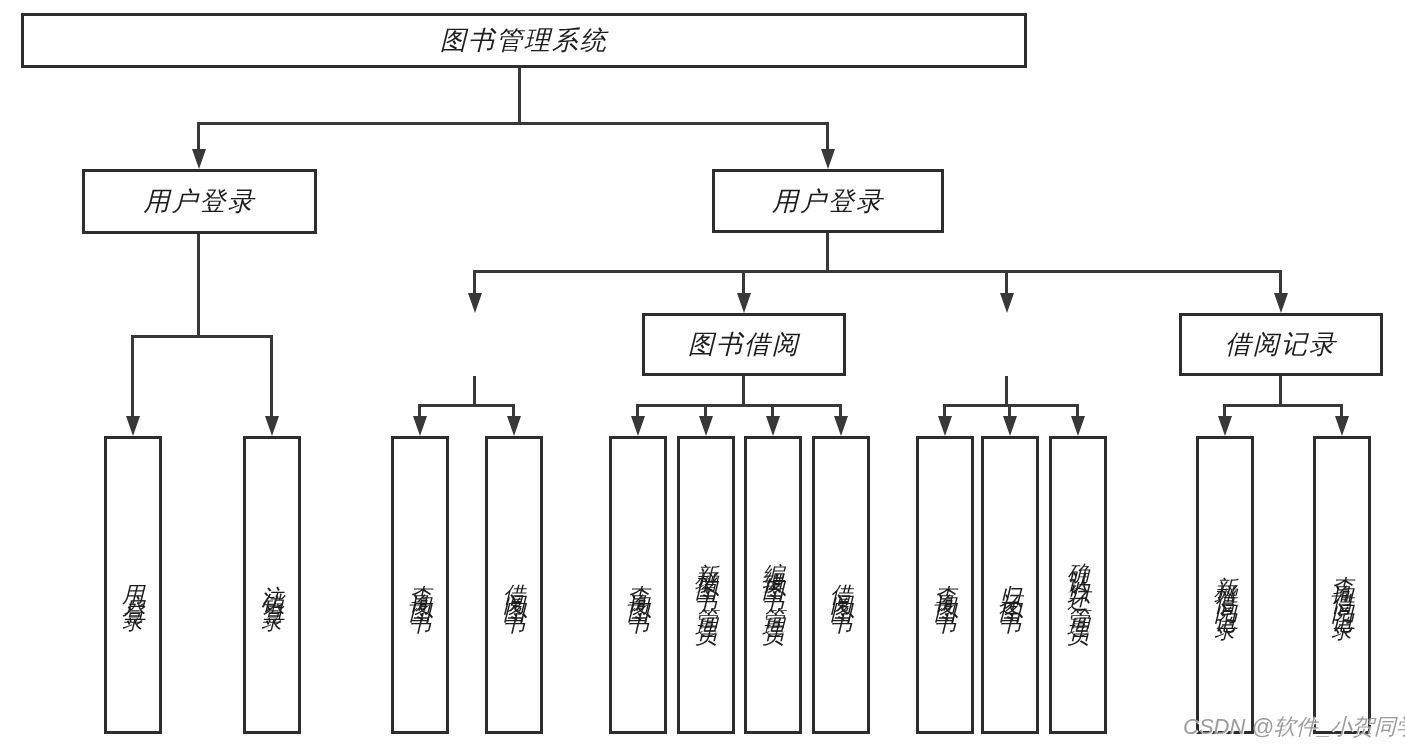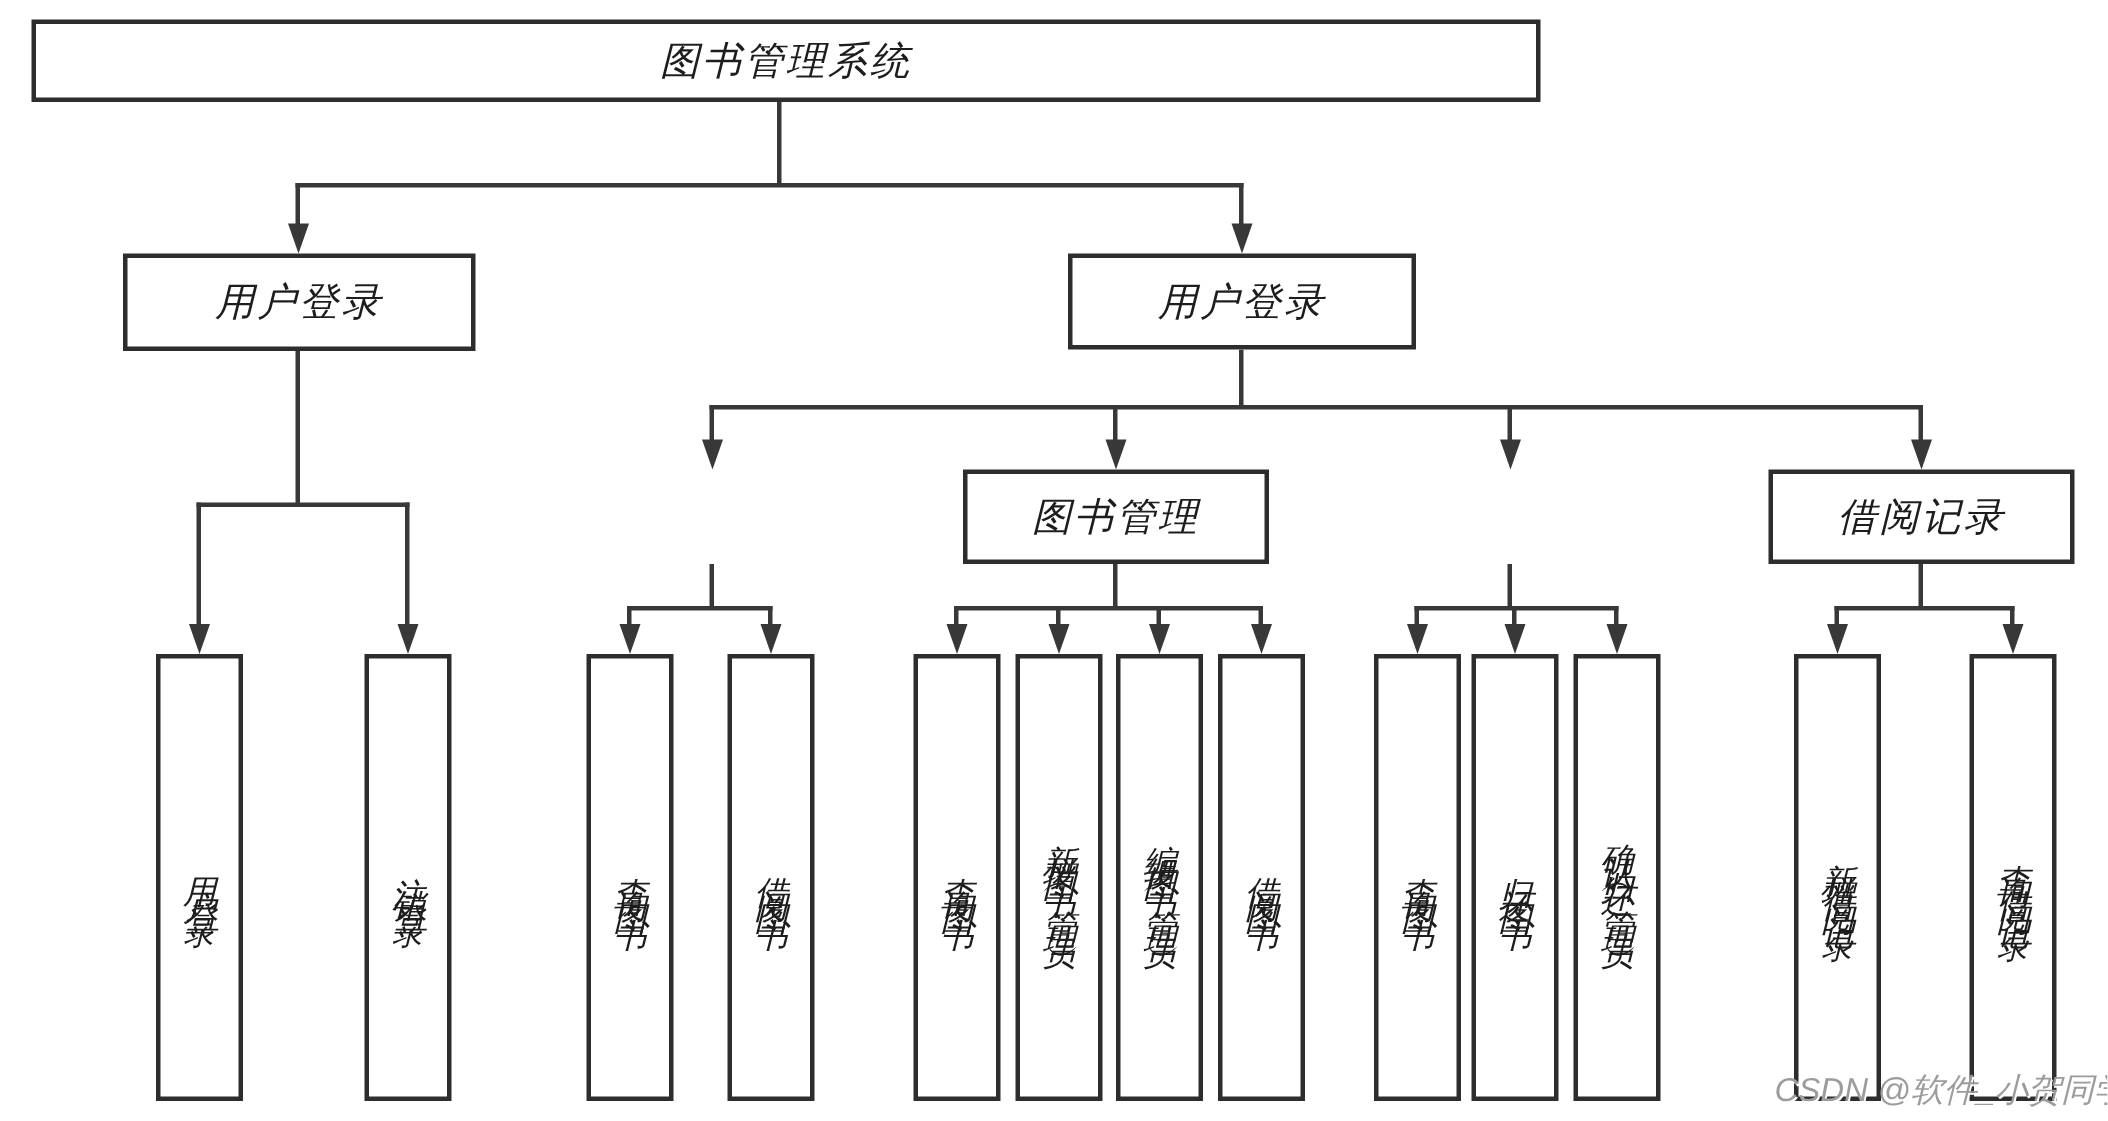--- a/index.html
+++ b/index.html
@@ -127,21 +127,21 @@
   </div>
 
   <div class="box" style="left:82px; top:169px; width:235px; height:65px;">
     <span class="h-label">用户登录</span>
   </div>
   <div class="box" style="left:712px; top:169px; width:232px; height:64px;">
     <span class="h-label">用户登录</span>
   </div>
 
   <div class="box" style="left:642px; top:313px; width:204px; height:63px;">
-    <span class="h-label">图书管理</span>
+    <span class="h-label">图书借阅</span>
   </div>
   <div class="box" style="left:1179px; top:313px; width:204px; height:63px;">
     <span class="h-label">借阅记录</span>
   </div>
 
   <div class="box" style="left:104px; top:436px; width:58px; height:298px;">
     <span class="v-label">用户登录</span>
   </div>
   <div class="box" style="left:243px; top:436px; width:58px; height:298px;">
     <span class="v-label">注销登录</span>

